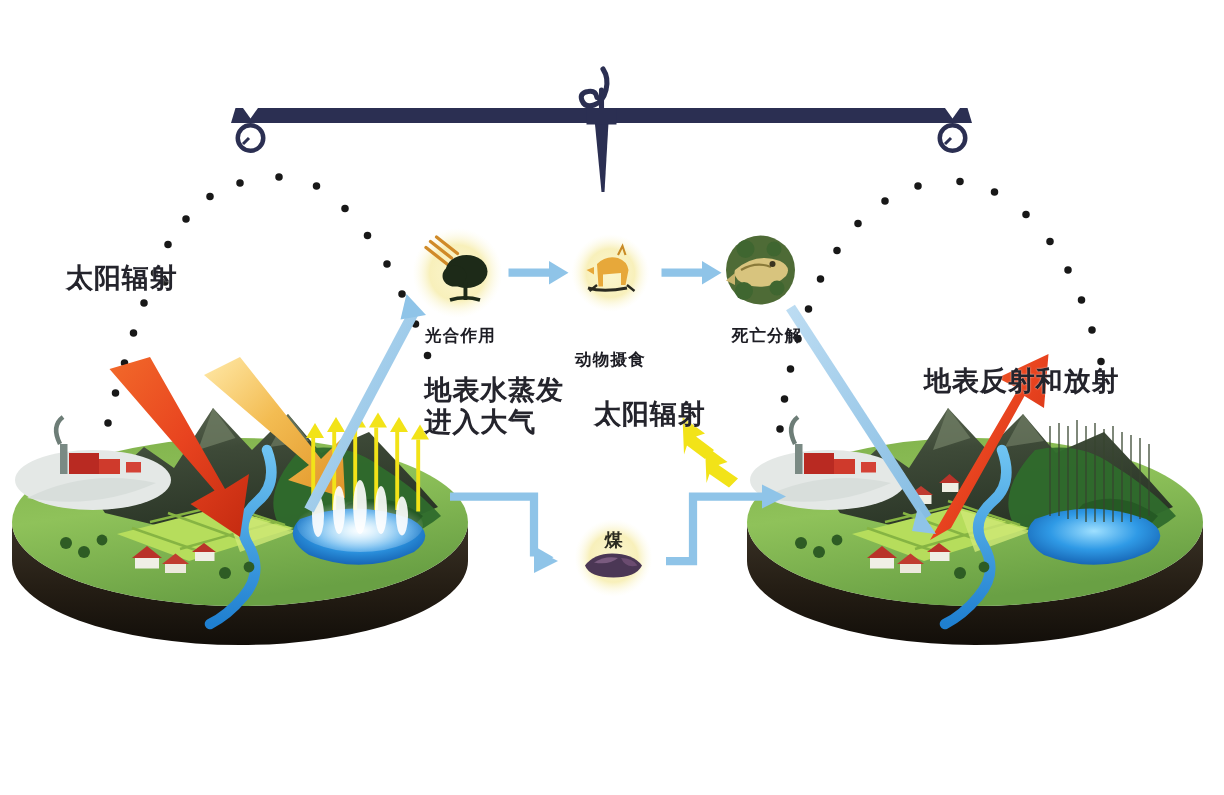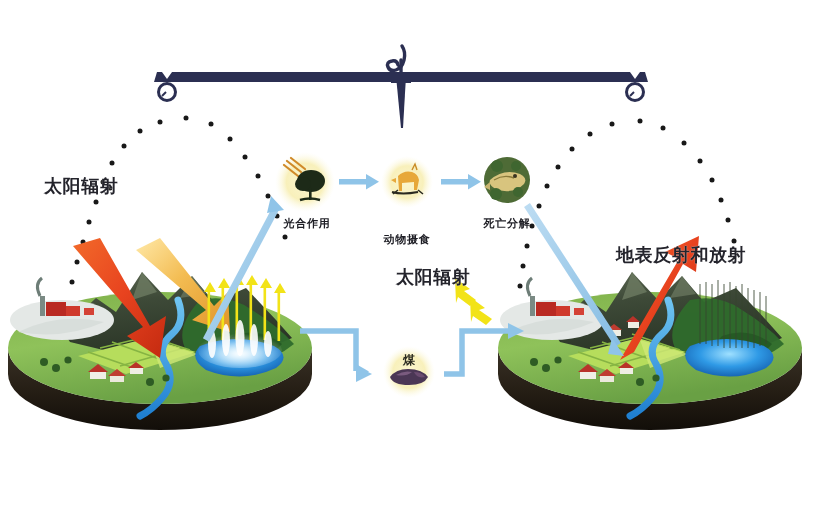--- a/index.html
+++ b/index.html
@@ -419,27 +419,29 @@
       <g>
         <path d="M390 377 q6 -8 18 -8 q14 0 20 8 q-4 8 -19 8 q-16 0 -19 -8 z" fill="#4b3755"></path>
         <path d="M396 375 q8 -5 16 -3 q-6 5 -16 3 z" fill="#7a5b7f"></path>
         <path d="M414 372 q8 0 11 5 q-8 2 -11 -5 z" fill="#6b4c70"></path>
       </g>
     </g>
   </svg>
 
   <div class="label" style="left:44px; top:175px;">太阳辐射</div>
 
+  <div class="label" style="left:283px; top:250px;">地表水蒸发
+进入大气</div>
 
   <div class="label" style="left:396px; top:266px;">太阳辐射</div>
 
   <div class="label" style="left:616px; top:228px;margin-top:16px;">地表反射和放射</div>
 
 
   <div class="node-caption" style="left:279px; top:216px; width:56px;">光合作用</div>
 
   <div class="node-caption" style="left:379px; top:232px; width:56px;">动物摄食</div>
 
-  <div class="node-caption" style="left:479px; top:216px; width:56px;">死亡分解</div>
+  <div class="node-caption" style="left:479px; top:216px; width:56px;text-align:right;">死亡分解</div>
 
   <div class="coal-caption" style="left:403px; top:352px;">煤</div>
 
 </div>
 
 </body></html>

